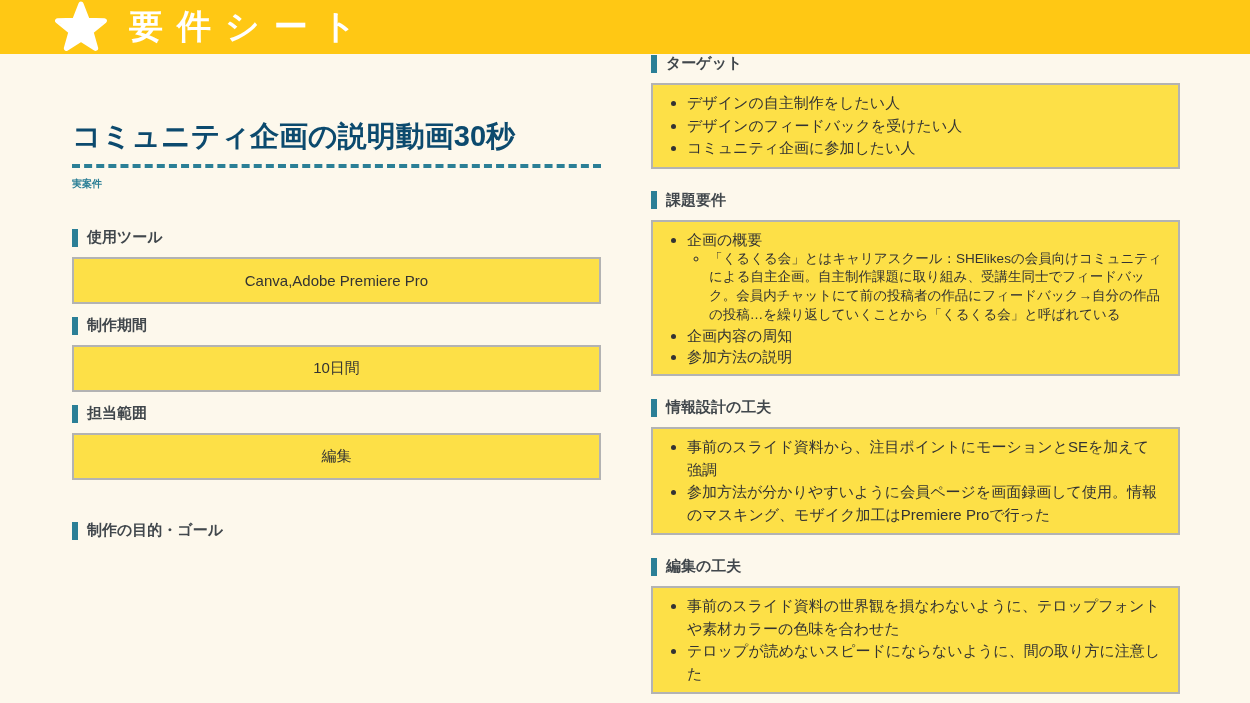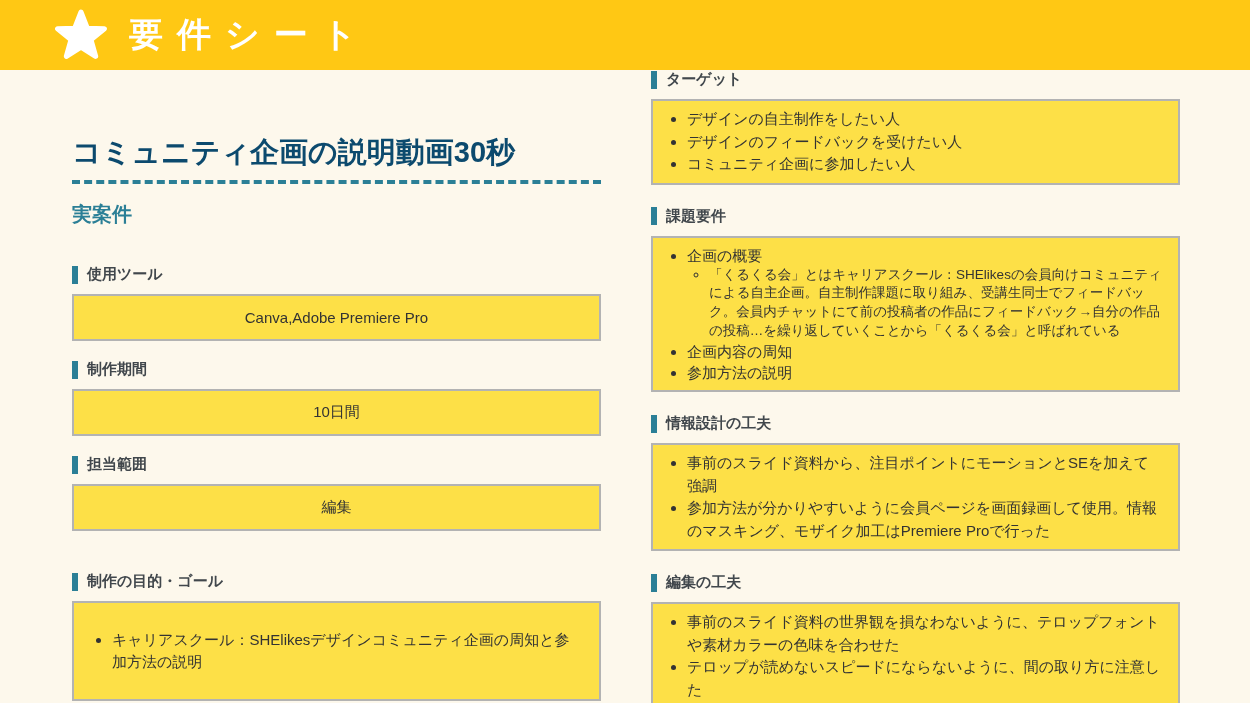--- a/index.html
+++ b/index.html
@@ -5,21 +5,21 @@
   * { margin: 0; padding: 0; box-sizing: border-box; }
   html, body {
     width: 1250px; height: 703px;
     background: #FDF8EC;
     font-family: "Liberation Sans", "DejaVu Sans", sans-serif;
     color: #3a3f44;
     overflow: hidden;
   }
   
   header {
-    height: 70px;
+    height: 54px;
     background: #FFC814;
     display: flex;
     align-items: center;
     padding-left: 55px;
   }
   .star-wrap { width: 52px; height: 52px; display: flex; align-items: center; justify-content: center; }
   header h1 {
     color: #ffffff;
     font-size: 34px;
     font-weight: bold;
@@ -43,30 +43,30 @@
     font-weight: bold;
     color: #0c4a6e;
     white-space: nowrap;
   }
   .dashed-divider {
     margin-top: 10px;
     border-top: 4px dashed #2b7f96;
     width: 100%;
   }
   .subtitle {
-    margin-top: 17px;
+    margin-top: 9px;
     color: #2b7f96;
     font-weight: bold;
-    font-size: 20px;
+    font-size: 10px;
   }
 
   
   .section { }
   #left-sections .section:first-child { margin-top: 37px; }
-  #left-sections .section + .section { margin-top: 19px; }
+  #left-sections .section + .section { margin-top: 12px; }
   #left-sections .section:nth-child(4) { margin-top: 41px; }
   #right-sections .section:first-child { }
   #right-sections .section + .section { margin-top: 22px; }
 
   .sec-heading {
     display: flex;
     align-items: center;
     margin-bottom: 10px;
   }
   .accent-bar {
@@ -148,25 +148,20 @@
             <span class="accent-bar" data-name="heading-accent-bar"></span>
             <span class="sec-title" data-name="section-title">担当範囲</span>
           </div>
           <div class="box box-centered" data-name="section-value-box">編集</div>
         </section>
         <section class="section" data-name="section-goal">
           <div class="sec-heading" data-name="section-heading">
             <span class="accent-bar" data-name="heading-accent-bar"></span>
             <span class="sec-title" data-name="section-title">制作の目的・ゴール</span>
           </div>
-          <div class="box box-list" data-name="section-list-box">
-            <ul data-name="bullet-list">
-              <li data-name="list-item">キャリアスクール：SHElikesデザインコミュニティ企画の周知と参加方法の説明</li>
-            </ul>
-          </div>
         </section>
       </div>
   </div>
   <div class="col" data-name="right-column">
     <div id="right-sections" data-name="right-sections">
         <section class="section" data-name="section-target">
           <div class="sec-heading" data-name="section-heading">
             <span class="accent-bar" data-name="heading-accent-bar"></span>
             <span class="sec-title" data-name="section-title">ターゲット</span>
           </div>

